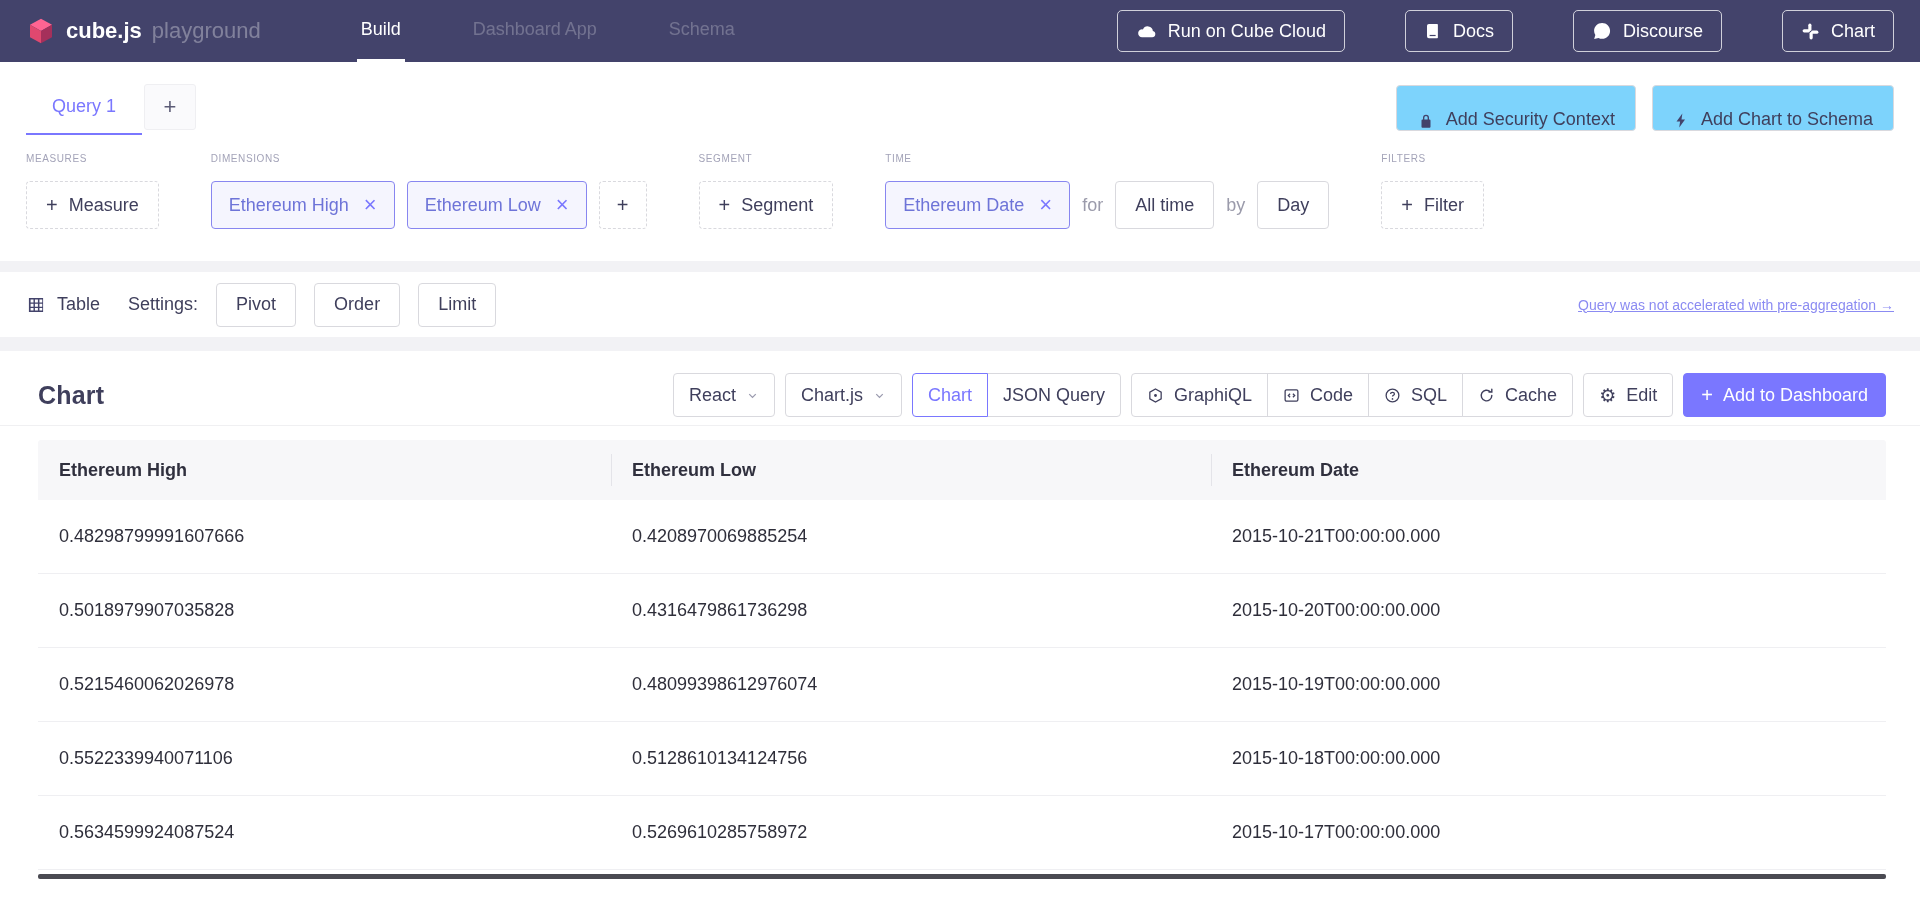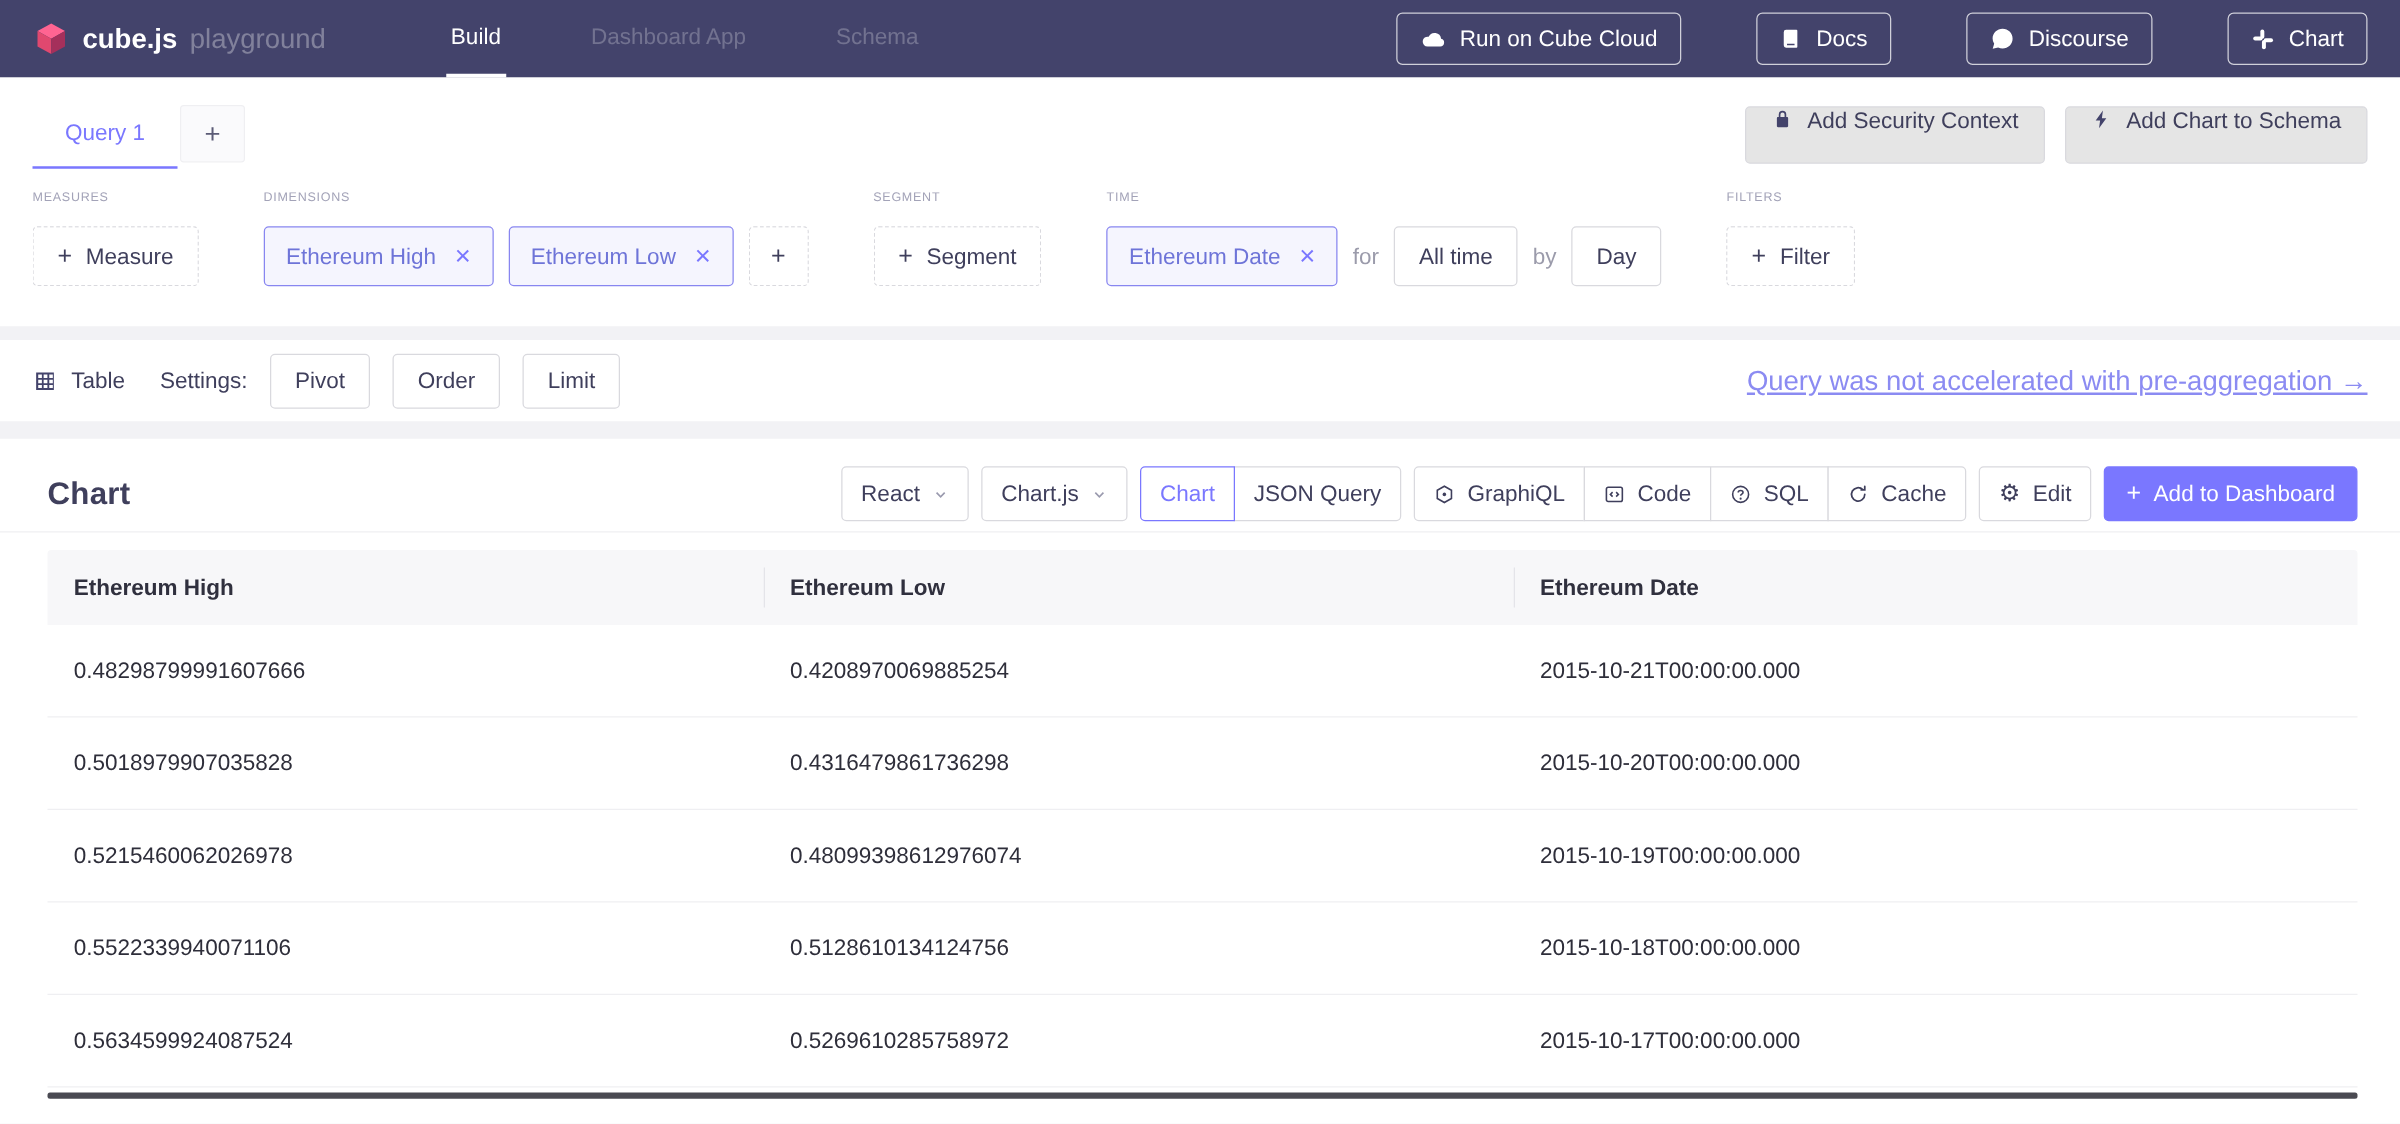--- a/index.html
+++ b/index.html
@@ -22,21 +22,21 @@
 
   
   .white-block { background:#fff; }
   .tabs-row { height:73px; display:flex; align-items:flex-end; padding:0 26px; }
   .tab { display:flex; align-items:center; height:56px; padding:0 26px; font-size:18px; color:#7A77FF;
          border-bottom:2px solid #7A77FF; cursor:pointer; }
   .tab-add { width:52px; height:46px; margin:0 0 5px 2px; background:#FAFAFC; border:1px solid #EFEFF2;
              border-radius:3px; display:flex; align-items:center; justify-content:center; font-size:22px;
              color:#5B5B76; background-clip:padding-box; }
   .tabs-actions { margin-left:auto; display:flex; gap:16px; align-self:center; margin-top:18px; }
-  .ghost-btn { display:flex; align-items:flex-start; gap:11px; height:46px; padding:0 20px; background:#e5e5e5;
+  .ghost-btn { display:flex; align-items:flex-end; gap:11px; height:46px; padding:0 20px; background:#7dd3fc;
                border:1px solid #D9D9DE; border-radius:4px; font-size:18px; color:#3F3F5C; }
 
   
   .builder { padding:16px 26px 32px; display:flex; gap:52px; }
   .qb-label { font-size:10px; color:#A3A3B8; letter-spacing:0.6px; margin-bottom:15px; line-height:15px; }
   .qb-controls { display:flex; align-items:center; gap:12px; }
   .member-tag { display:flex; align-items:center; gap:15px; height:48px; padding:0 17px; background:#F5F5FE;
                 border:1px solid #8886F0; border-radius:4px; color:#6E74D8; font-size:18px; cursor:pointer; }
   .tag-close { color:#7A77FF; font-size:22px; line-height:1; cursor:pointer; }
   .dashed-btn { display:flex; align-items:center; gap:11px; height:48px; padding:0 19px; background:#fff;
@@ -47,21 +47,21 @@
   .plain-btn { display:flex; align-items:center; height:48px; padding:0 19px; background:#fff;
                border:1px solid #D9D9DE; border-radius:4px; font-size:18px; color:#3F3F5C; }
 
   
   .settings-bar { background:#fff; margin-top:11px; height:65px; display:flex; align-items:center;
                   gap:18px; padding:0 26px; }
   .table-toggle { display:flex; align-items:center; gap:11px; background:none; border:none;
                   font-size:18px; color:#3F3F5C; }
   .settings-label { font-size:18px; margin-left:10px; color:#3F3F5C; }
   .settings-btn { height:44px; cursor:pointer; }
-  .preagg-link { margin-left:auto; font-size:22px; color:#8B8BF2; text-decoration:underline; cursor:pointer;text-align:center; }
+  .preagg-link { margin-left:auto; font-size:14px; color:#8B8BF2; text-decoration:underline; cursor:pointer;text-align:center; }
 
   
   .chart-card { background:#fff; margin-top:14px; height:548px; }
   .chart-header { display:flex; align-items:center; padding:22px 34px 8px 38px; border-bottom:1px solid #F0F0F2; }
   .chart-title { font-size:25px; font-weight:bold; color:#3F3F5C; letter-spacing:0.2px; }
   .chart-controls { margin-left:auto; display:flex; align-items:center; gap:10px; }
   .ctrl-btn { display:flex; align-items:center; gap:10px; height:44px; padding:0 15px; background:#fff;
               border:1px solid #D9D9DE; border-radius:4px; font-size:18px; color:#3F3F5C; white-space:nowrap; }
   .seg { display:flex; }
   .seg .ctrl-btn { border-radius:0; margin-left:-1px; }

